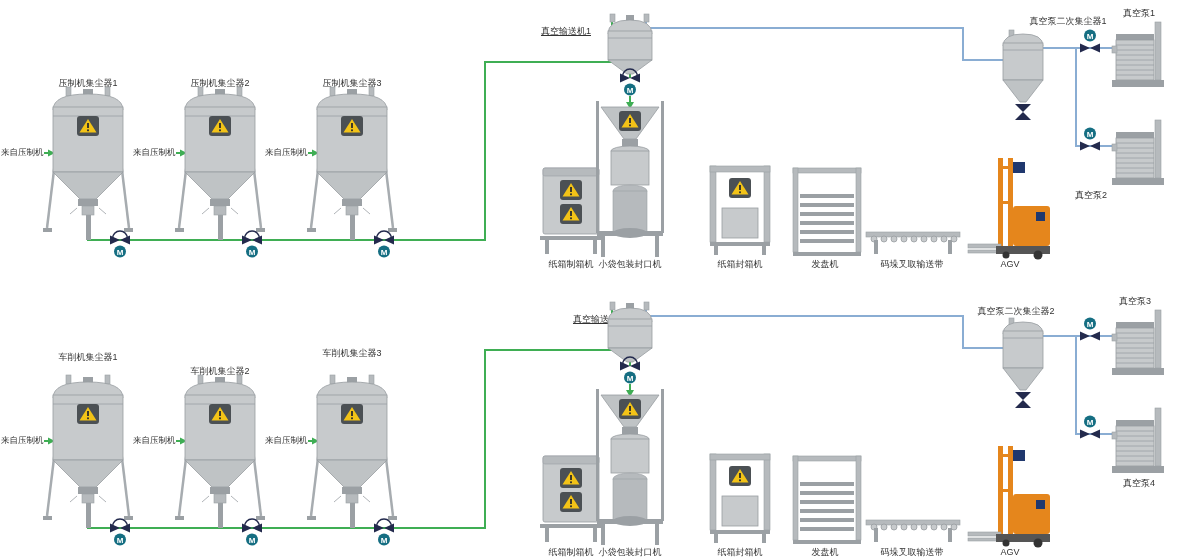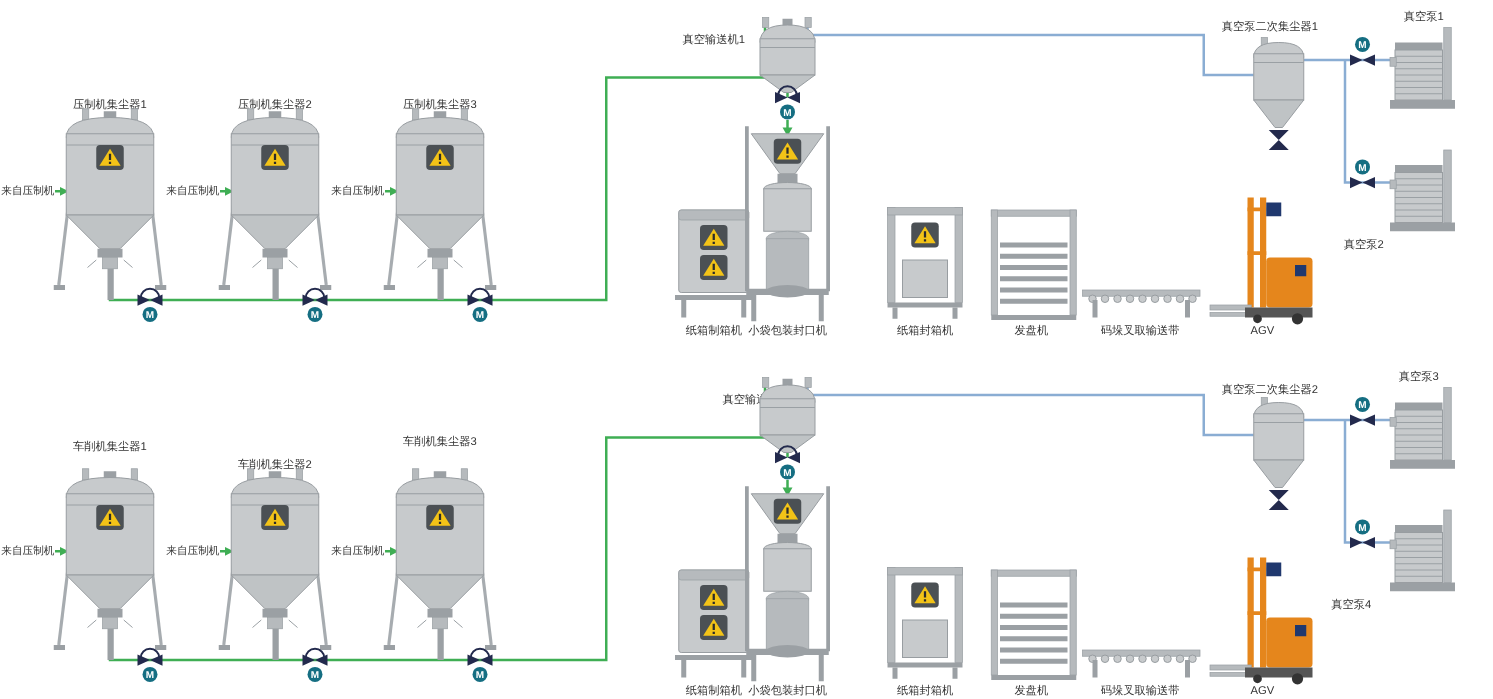--- a/index.html
+++ b/index.html
@@ -1,21 +1,21 @@
 <!DOCTYPE html>
 <html style="--pipe_green: #3fae54; --pipe_blue: #8aadd3; --motor_teal: #156e82; --valve_navy: #232a4d; --warning_bg: #4b5054; --warning_yellow: #f3c317; --agv_orange: #e5861c; --agv_blue: #20386e;"><head>
 <meta charset="utf-8">
 <style>
   html,body{margin:0;padding:0;background:#fff;}
   #stage{position:relative;width:1194px;height:559px;background:#fff;overflow:hidden;
          font-family:"Liberation Sans",sans-serif;}
   .half{position:absolute;left:0;width:1194px;height:280px;}
   .lbl{position:absolute;font-size:9px;line-height:11px;color:#333;text-align:center;white-space:nowrap;}
   .lbl.small{font-size:8.5px;text-align:left;}
-  .lbl.right{text-align:right;}
+  .lbl.right{text-decoration:underline;}
   .shape{position:absolute;}
   .shape svg{width:100%;height:100%;display:block;overflow:visible;}
   .mtl{fill:#c7cacc;stroke:#989da1;stroke-width:.8;}
   .mtl2{fill:#b6babd;stroke:#9aa0a4;stroke-width:.6;}
   .mtl2c{fill:#bfc3c5;stroke:#989da1;stroke-width:.8;}
   .mtl3{fill:#9ba0a4;}
   .seam{stroke:#9aa0a4;stroke-width:.8;}
   .leg{stroke:#a7acb0;stroke-width:2.5;}
   .mtext{fill:#fff;font:bold 8px "Liberation Sans",sans-serif;text-anchor:middle;}
 </style>
@@ -293,21 +293,21 @@
  </svg>
       </div>
 
   <div class="lbl" style="left:540px;top:259px;width:62px">纸箱制箱机</div>
   <div class="lbl" style="left:592px;top:259px;width:76px">小袋包装封口机</div>
   <div class="lbl" style="left:706px;top:259px;width:68px">纸箱封箱机</div>
   <div class="lbl" style="left:799px;top:259px;width:52px">发盘机</div>
   <div class="lbl" style="left:864px;top:259px;width:96px">码垛叉取输送带</div>
   <div class="lbl" style="left:984px;top:259px;width:52px">AGV</div>
 
-  <div class="lbl" style="left:966px;top:16px;width:100px">真空泵二次集尘器1</div>
+  <div class="lbl" style="left:1018px;top:16px;width:100px">真空泵二次集尘器1</div>
   <div class="shape" style="left:998px;top:30px;width:50px;height:94px">
         <svg viewBox="0 0 50 94">
    <rect x="11" y="0" width="5" height="7" class="mtl2"></rect>
    <path d="M5,16 Q5,4 25,4 Q45,4 45,16 Z" class="mtl"></path>
    <rect x="5" y="13" width="40" height="37" class="mtl"></rect>
    <line x1="5" y1="20" x2="45" y2="20" class="seam"></line>
    <polygon points="5,50 45,50 28,72 22,72" class="mtl2c"></polygon>
    <polygon points="17,74 33,74 25,82" style="fill:var(--valve_navy)"></polygon>
    <polygon points="17,90 33,90 25,82" style="fill:var(--valve_navy)"></polygon>
  </svg>
@@ -696,15 +696,15 @@
    <line x1="4" y1="28" x2="42" y2="28" class="seam"></line>
    <line x1="4" y1="33" x2="42" y2="33" class="seam"></line>
    <line x1="4" y1="38" x2="42" y2="38" class="seam"></line>
    <line x1="4" y1="43" x2="42" y2="43" class="seam"></line>
    <line x1="4" y1="48" x2="42" y2="48" class="seam"></line>
    <line x1="4" y1="53" x2="42" y2="53" class="seam"></line>
    <rect x="0" y="24" width="5" height="7" class="mtl2"></rect>
    <rect x="0" y="58" width="52" height="7" class="mtl3"></rect>
  </svg>
       </div>
-  <div class="lbl" style="left:1052px;top:190px;width:58px">真空泵4</div>
+  <div class="lbl" style="left:1110px;top:190px;width:58px">真空泵4</div>
 </div>
   </div>
 
 </body></html>

